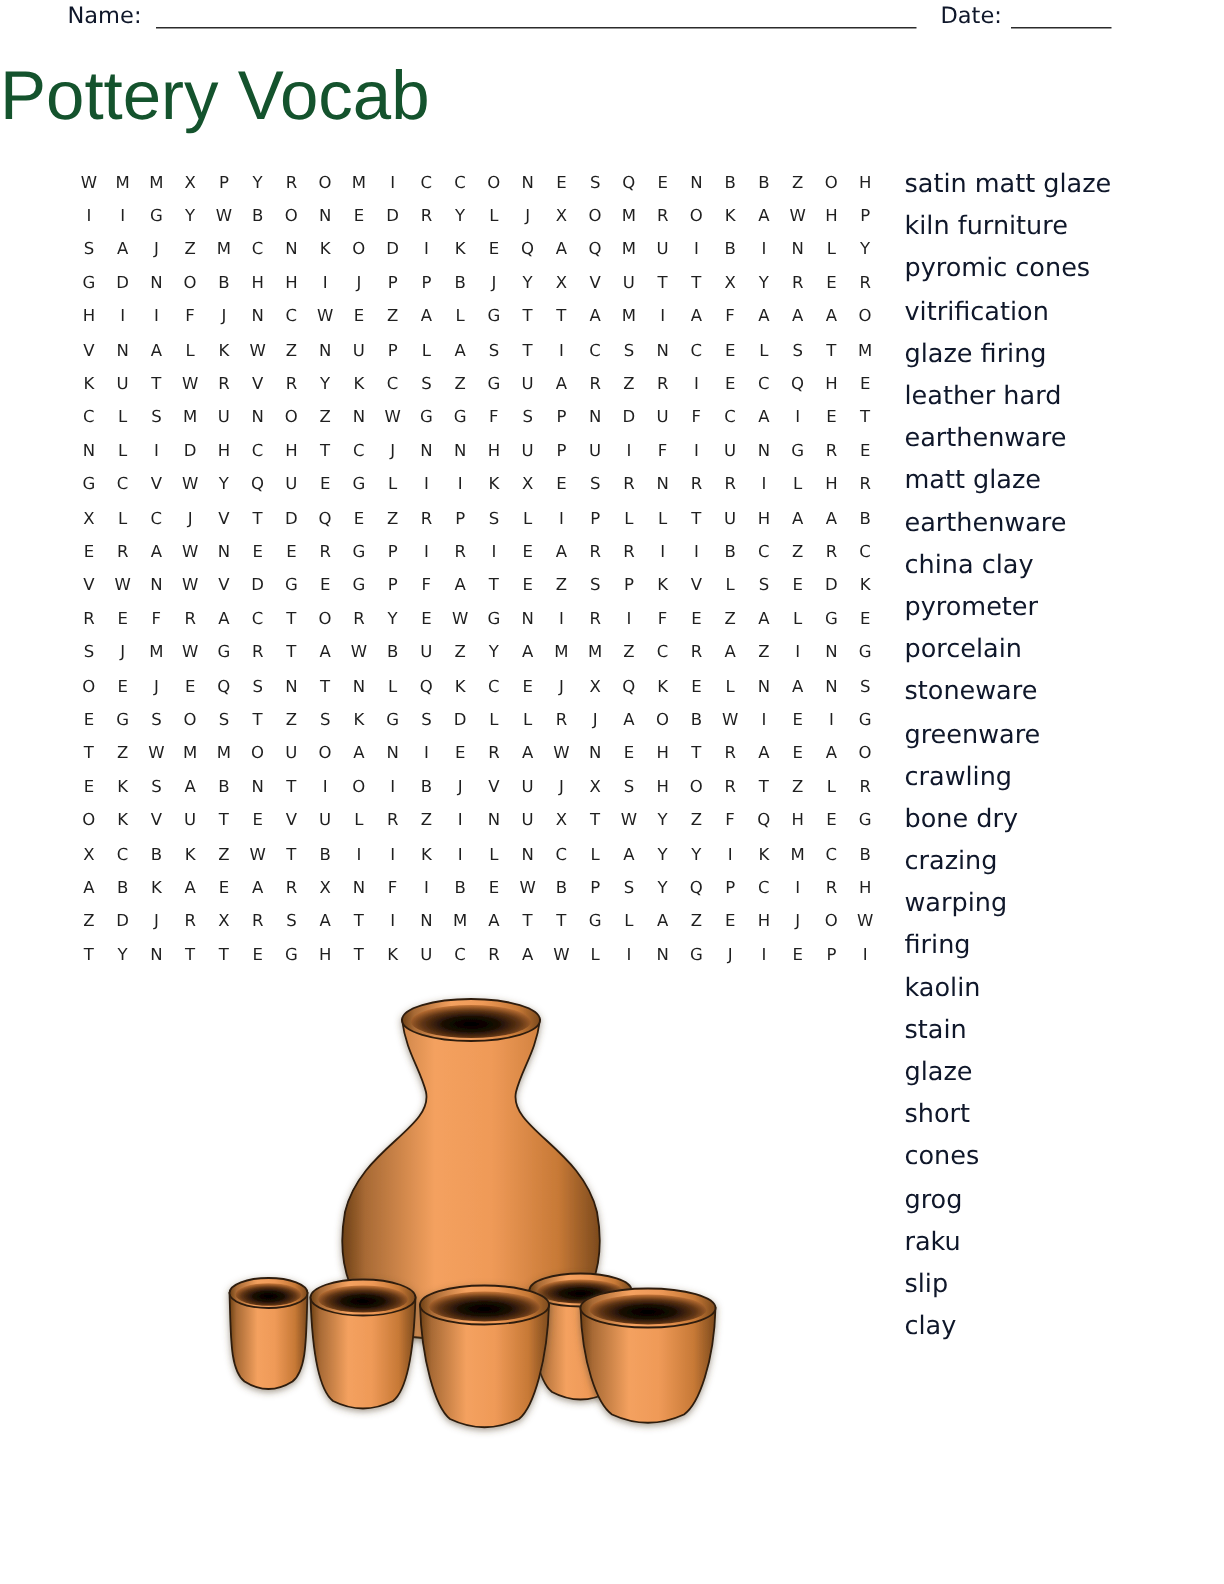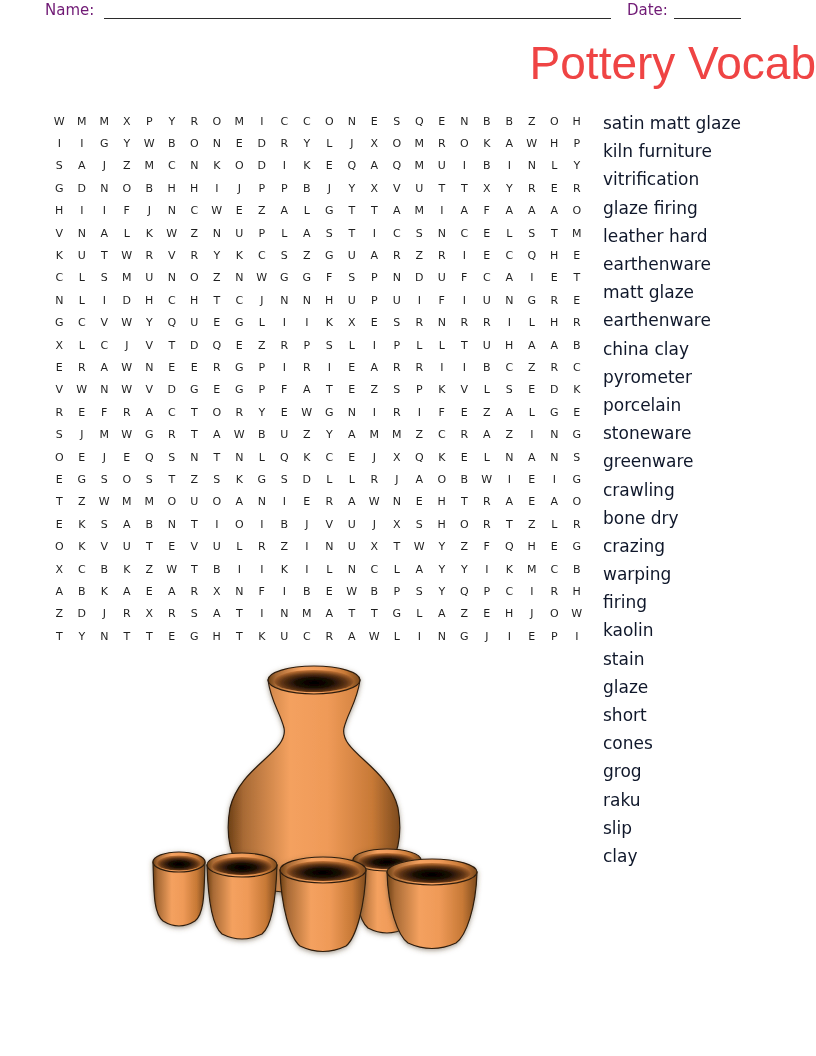--- a/index.html
+++ b/index.html
@@ -1,29 +1,29 @@
 <!DOCTYPE html>
 <html><head>
 <meta charset="utf-8">
 <style>
   html,body{margin:0;padding:0;}
   body{
     width:816px;height:1056px;background:#ffffff;position:relative;
     font-family:"DejaVu Sans",sans-serif;color:#000;overflow:hidden;
   }
-  .hdr-label{position:absolute;top:1px;font-size:15px;color:#701a75;}
+  .hdr-label{position:absolute;top:1px;font-size:15px;color:#0f172a;}
   .blank-line{position:absolute;top:0;height:18px;border-bottom:1.5px solid #2b2b2b;}
   #name-label{left:45px;}
   #name-line{left:104px;width:507px;}
   #date-label{left:627px;}
   #date-line{left:674px;width:67px;}
   .title{
     position:absolute;top:36px;left:0;width:816px;margin:0;
-    text-align:right;font-family:"Liberation Sans",sans-serif;
-    font-size:46px;font-weight:500;letter-spacing:0px;color:#ef4444;
+    text-align:left;font-family:"Liberation Sans",sans-serif;
+    font-size:46px;font-weight:500;letter-spacing:0px;color:#14532d;
   }
   .grid{
     position:absolute;left:48px;top:110px;
     display:grid;grid-template-columns:repeat(24,22.5px);grid-auto-rows:22.4px;
   }
   .cell{
     display:flex;align-items:center;justify-content:center;
     font-size:11px;font-weight:500;color:#1f1f1f;
   }
   .words{
@@ -620,20 +620,21 @@
     <span class="cell">J</span>
     <span class="cell">I</span>
     <span class="cell">E</span>
     <span class="cell">P</span>
     <span class="cell">I</span>
   </div>
 
 <ul id="word-list" class="words">
     <li>satin matt glaze</li>
     <li>kiln furniture</li>
+    <li>pyromic cones</li>
     <li>vitrification</li>
     <li>glaze firing</li>
     <li>leather hard</li>
     <li>earthenware</li>
     <li>matt glaze</li>
     <li>earthenware</li>
     <li>china clay</li>
     <li>pyrometer</li>
     <li>porcelain</li>
     <li>stoneware</li>

